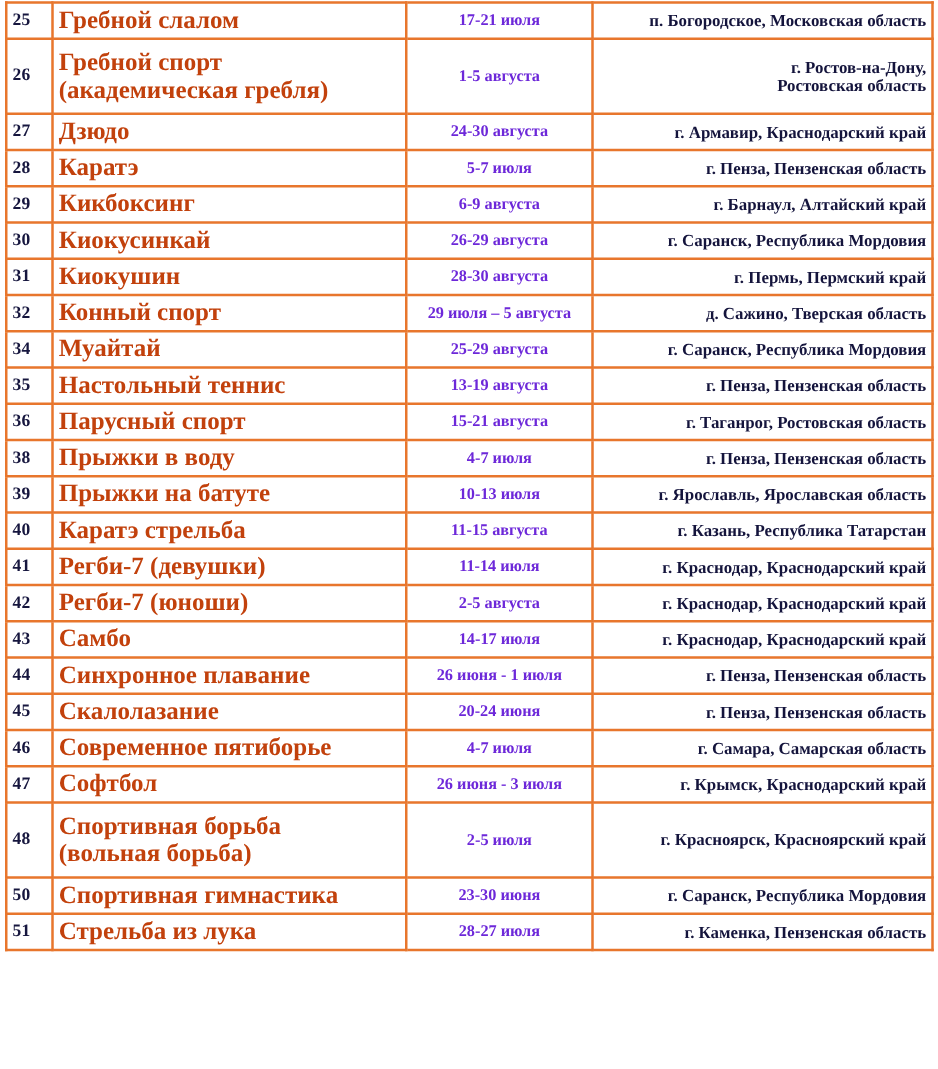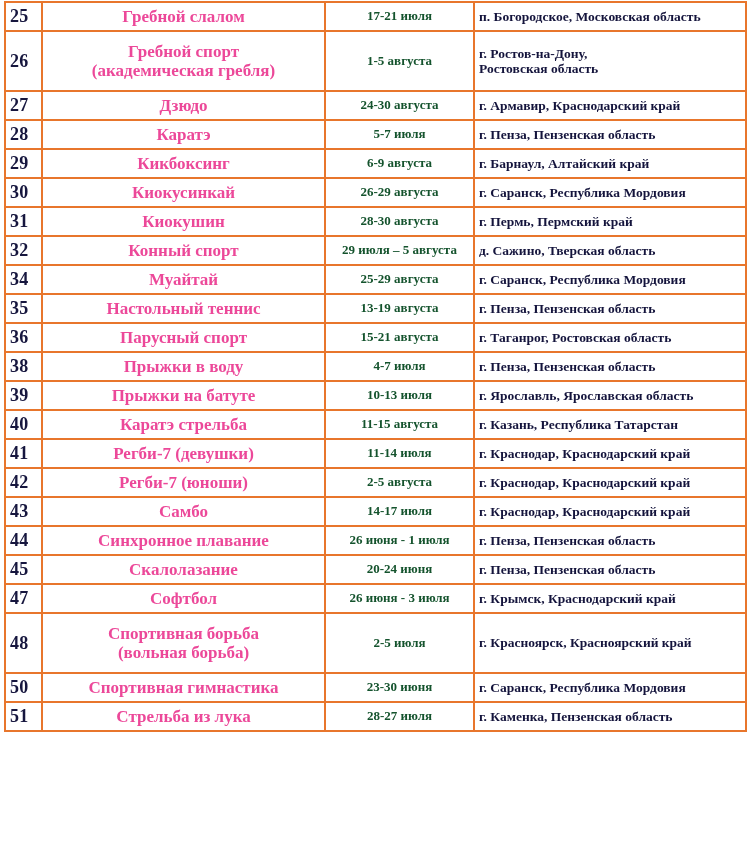--- a/index.html
+++ b/index.html
@@ -47,42 +47,42 @@
     border: 2px solid #e8762c;
     padding: 1px 4px;
     vertical-align: middle;
     line-height: 1.12;
     background: #ffffff;
   }
 
   td.num {
     text-align: left;
     padding-left: 9px;
-    font-size: 18px;
+    font-size: 14px;
     font-weight: 700;
     letter-spacing: .2px;
     color: #16163e;
   }
 
   td.sport {
-    text-align: center;
-    font-size: 17px;
+    text-align: left;
+    font-size: 20px;
     font-weight: 700;
-    color: #ec4899;
+    color: #c2410c;
   }
 
   td.dates {
     text-align: center;
     font-size: 13px;
     font-weight: 700;
-    color: #14532d;
+    color: #6d28d9;
   }
 
   td.place {
-    text-align: left;
+    text-align: right;
     font-size: 13.5px;
     font-weight: 700;
     color: #14143c;
   }
 
   .line2 {
     display: block;
   }
 </style>
 </head>
@@ -283,20 +283,30 @@
           <td class="num">45</td>
           <td class="sport">
             <span class="line2">Скалолазание</span>
           </td>
           <td class="dates">20-24 июня</td>
           <td class="place">
             <span class="line2">г. Пенза, Пензенская область</span>
           </td>
         </tr>
         <tr>
+          <td class="num">46</td>
+          <td class="sport">
+            <span class="line2">Современное пятиборье</span>
+          </td>
+          <td class="dates">4-7 июля</td>
+          <td class="place">
+            <span class="line2">г. Самара, Самарская область</span>
+          </td>
+        </tr>
+        <tr>
           <td class="num">47</td>
           <td class="sport">
             <span class="line2">Софтбол</span>
           </td>
           <td class="dates">26 июня - 3 июля</td>
           <td class="place">
             <span class="line2">г. Крымск, Краснодарский край</span>
           </td>
         </tr>
         <tr class="two-line">

